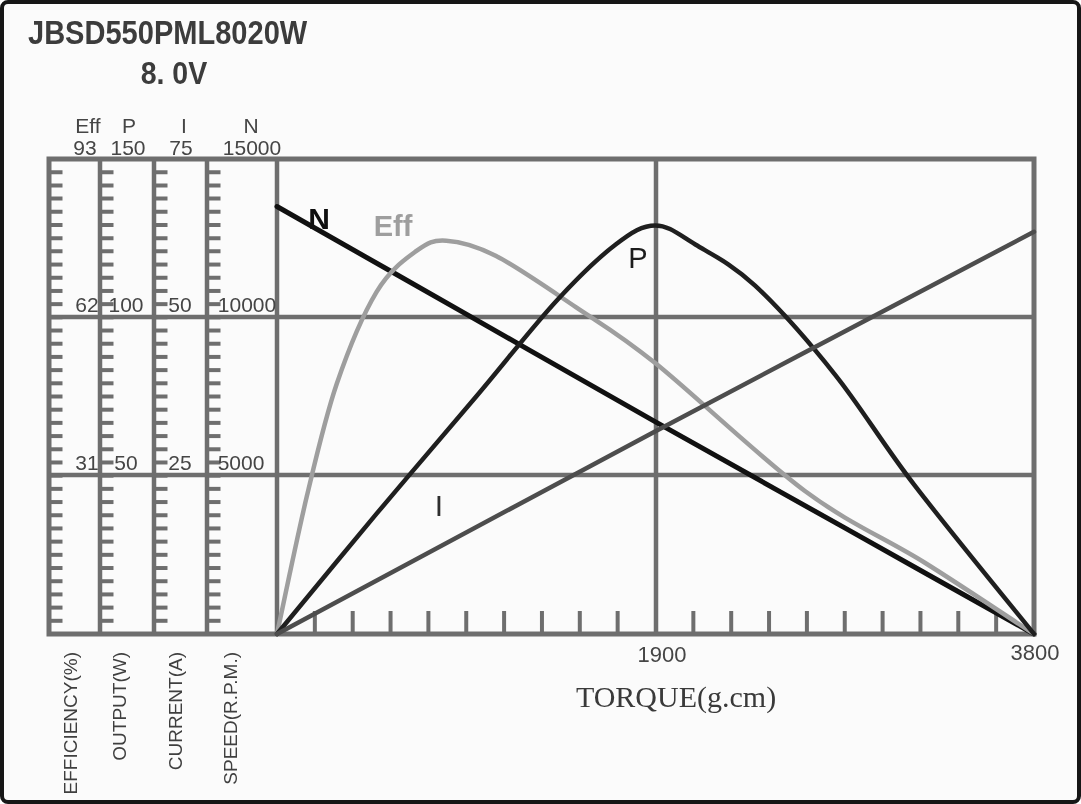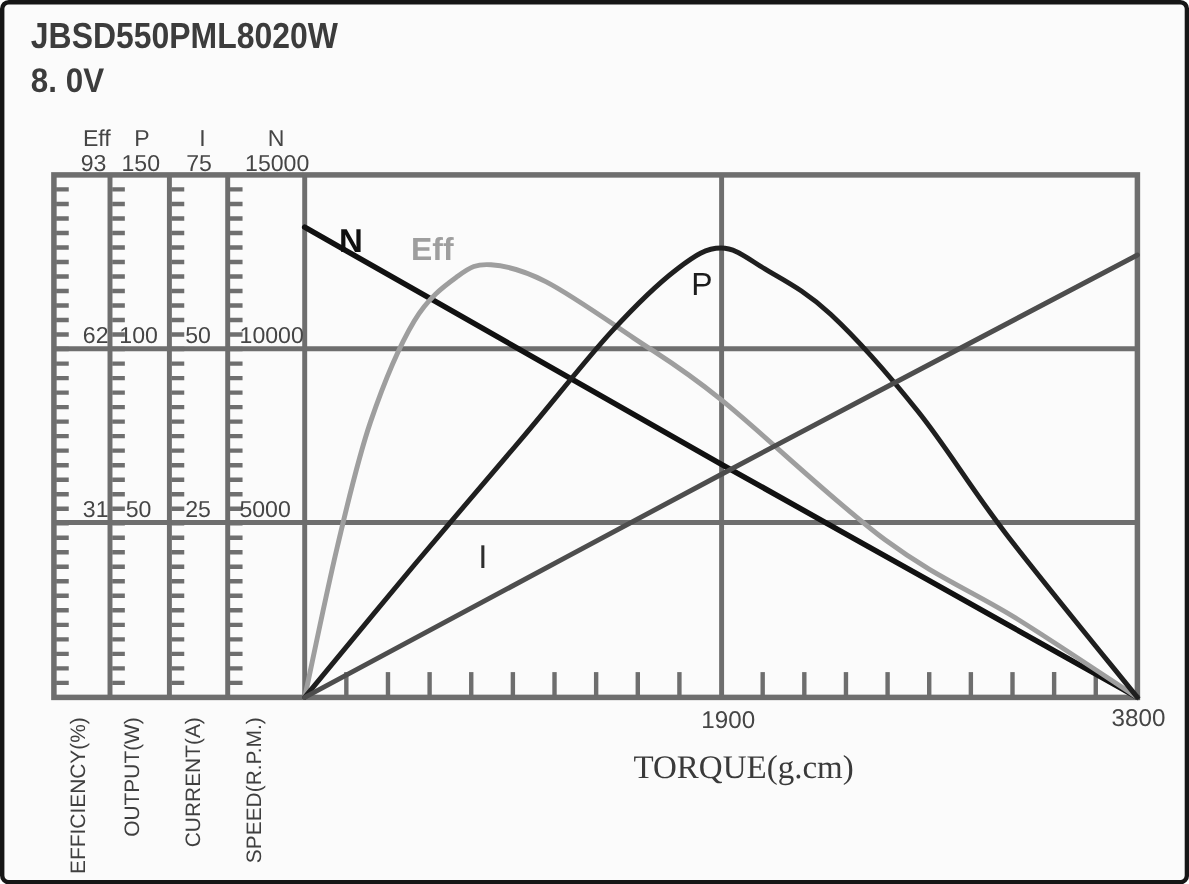--- a/index.html
+++ b/index.html
@@ -1,21 +1,21 @@
 <!DOCTYPE html>
 <html><head>
 <meta charset="utf-8">
 <style>
   html,body{margin:0;padding:0;background:#ffffff;}
   .page{
     width:1081px;height:804px;position:relative;box-sizing:border-box;
     background:#fbfbfb;border:4px solid #161616;border-radius:8px;overflow:hidden;
     font-family:"Liberation Sans", sans-serif;
   }
-  .titleblock{position:absolute;left:24px;top:10px;z-index:2;}
+  .titleblock{position:absolute;left:24px;top:10px;z-index:2;text-align:center;}
   .model{
     font-size:33px;font-weight:bold;color:#3c3c3c;letter-spacing:0px;
     transform:scaleX(.88);transform-origin:left top;white-space:nowrap;
   }
   .voltage{
     font-size:31px;font-weight:bold;color:#3c3c3c;margin-top:4px;
     transform:scaleX(.92);transform-origin:left top;white-space:nowrap;
   }
   svg.chart{position:absolute;left:0;top:0;width:1081px;height:804px;}
   text{font-family:"Liberation Sans", sans-serif;}

